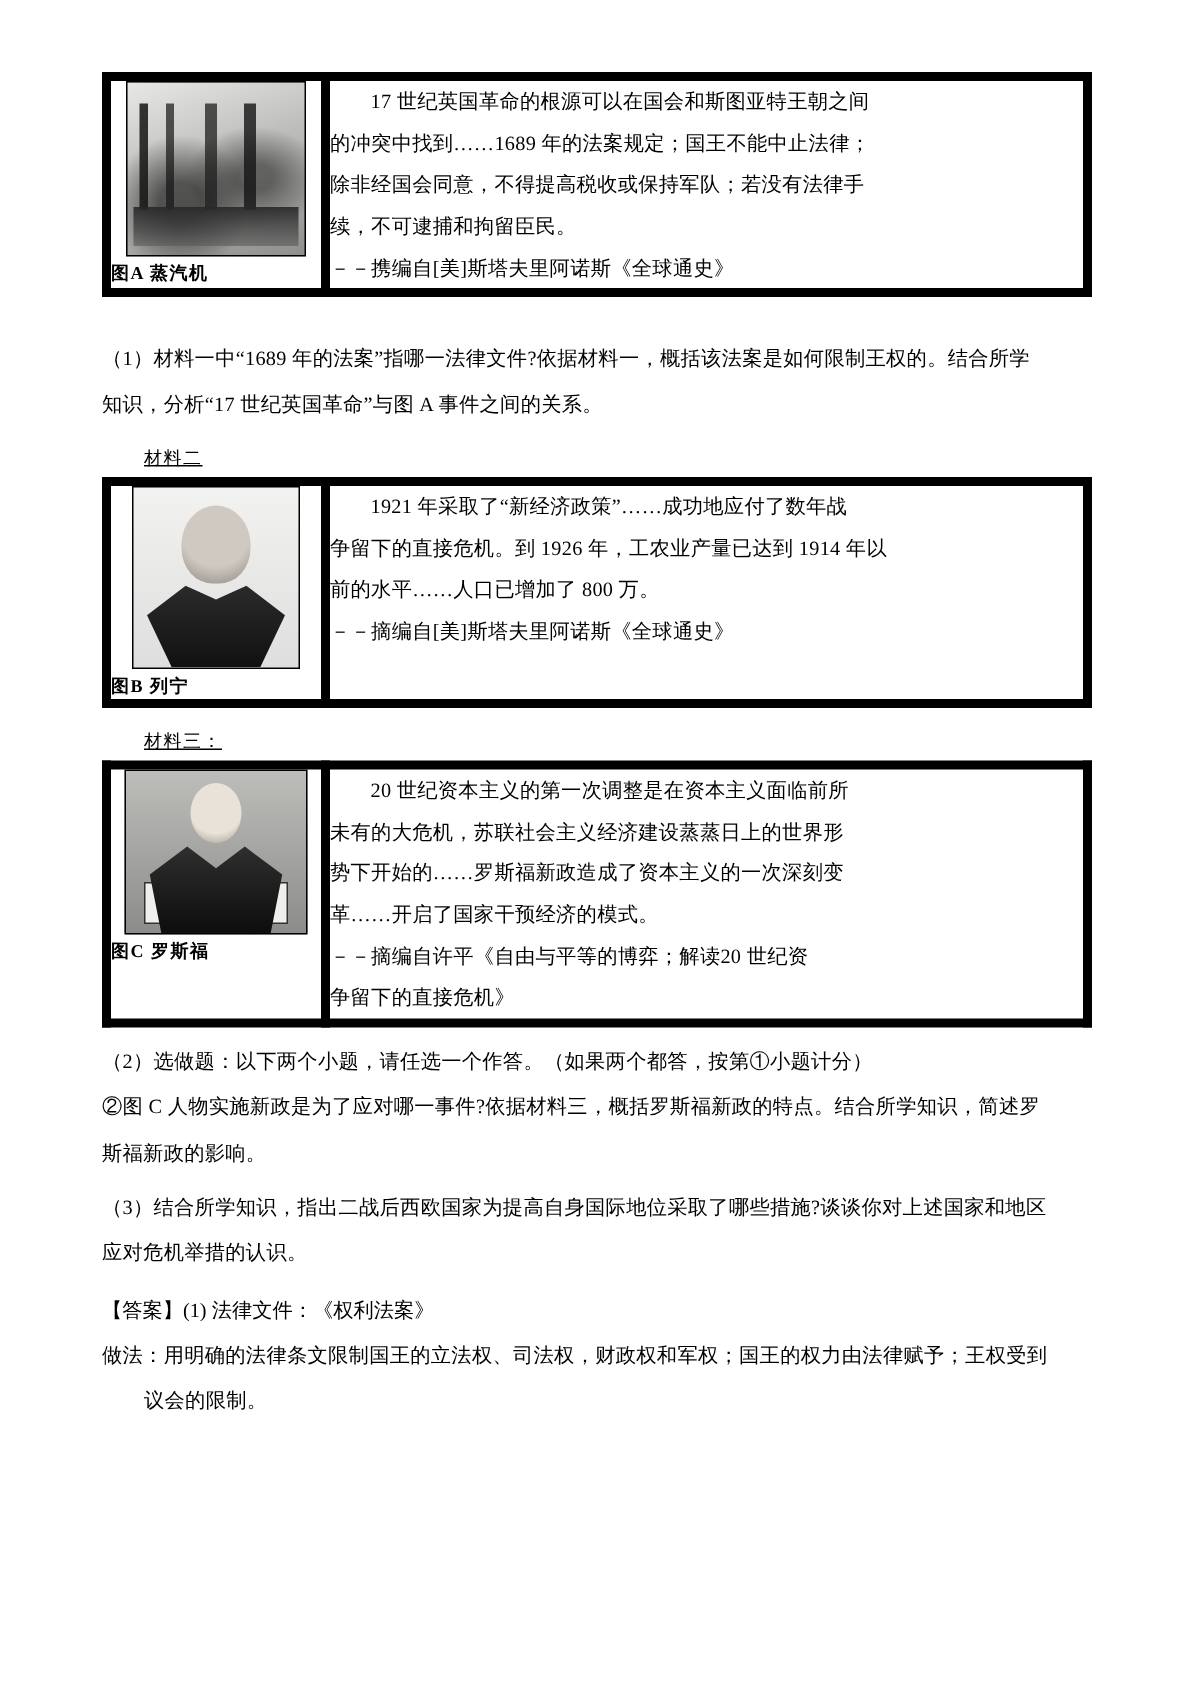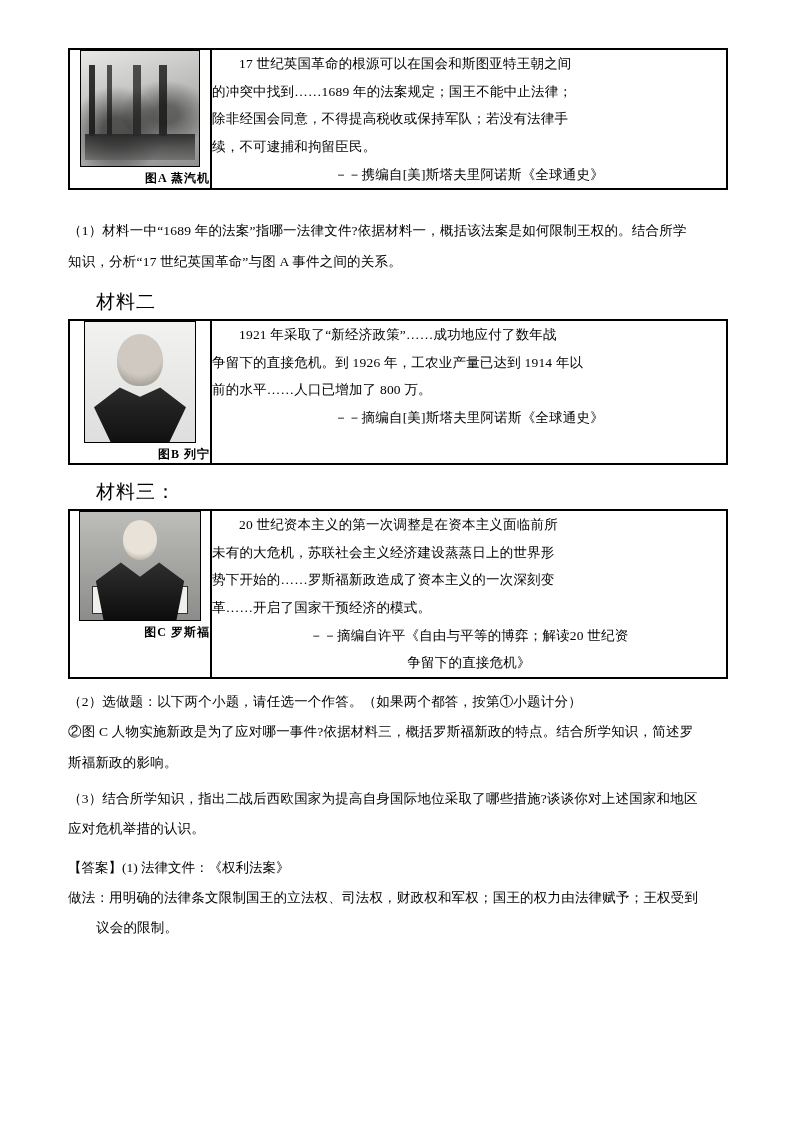--- a/index.html
+++ b/index.html
@@ -29,42 +29,42 @@
     width: 660px;
   }
 
   
   .mat-table {
     border-collapse: collapse;
     width: 100%;
     table-layout: fixed;
   }
   .mat-table td {
-    border: 2px solid #000000;
+    border: 6px solid #000000;
     vertical-align: top;
     padding: 0;
   }
   .img-cell {
     width: 140px;
-    text-align: right;
+    text-align: left;
     padding: 6px 4px 4px 4px;
     vertical-align: top;
   }
   .txt-cell {
     padding: 10px 12px 8px 12px;
     font-size: 13.5px;
     line-height: 2.05;
     letter-spacing: 0.2px;
   }
   .txt-cell p {
     margin: 0;
     text-indent: 2em;
   }
   .txt-cell p.src {
-    text-align: center;
+    text-align: left;
     text-indent: 0;
     margin-top: 0;
   }
   .fig-caption {
     font-size: 12px;
     font-weight: bold;
     margin-top: 3px;
     letter-spacing: 1px;
   }
 
@@ -166,24 +166,25 @@
   .fig-fdr .mic.r { right: 12px; }
 
   
   .para {
     font-size: 13.5px;
     line-height: 1.95;
     margin: 10px 0 0 0;
     letter-spacing: 0.2px;
   }
   .label-line {
-    font-size: 19px;
+    font-size: 12px;
     margin: 14px 0 4px 28px;
     font-weight: normal;
     letter-spacing: 1px;
+    text-decoration: underline;
   }
   .gap-md { height: 18px; }
   .ans-head { font-size: 13.5px; line-height: 1.95; margin-top: 12px; }
   .tight { margin-top: 4px; }
 </style>
 </head>
 <body>
 
 <div class="page">
   <div class="content">

